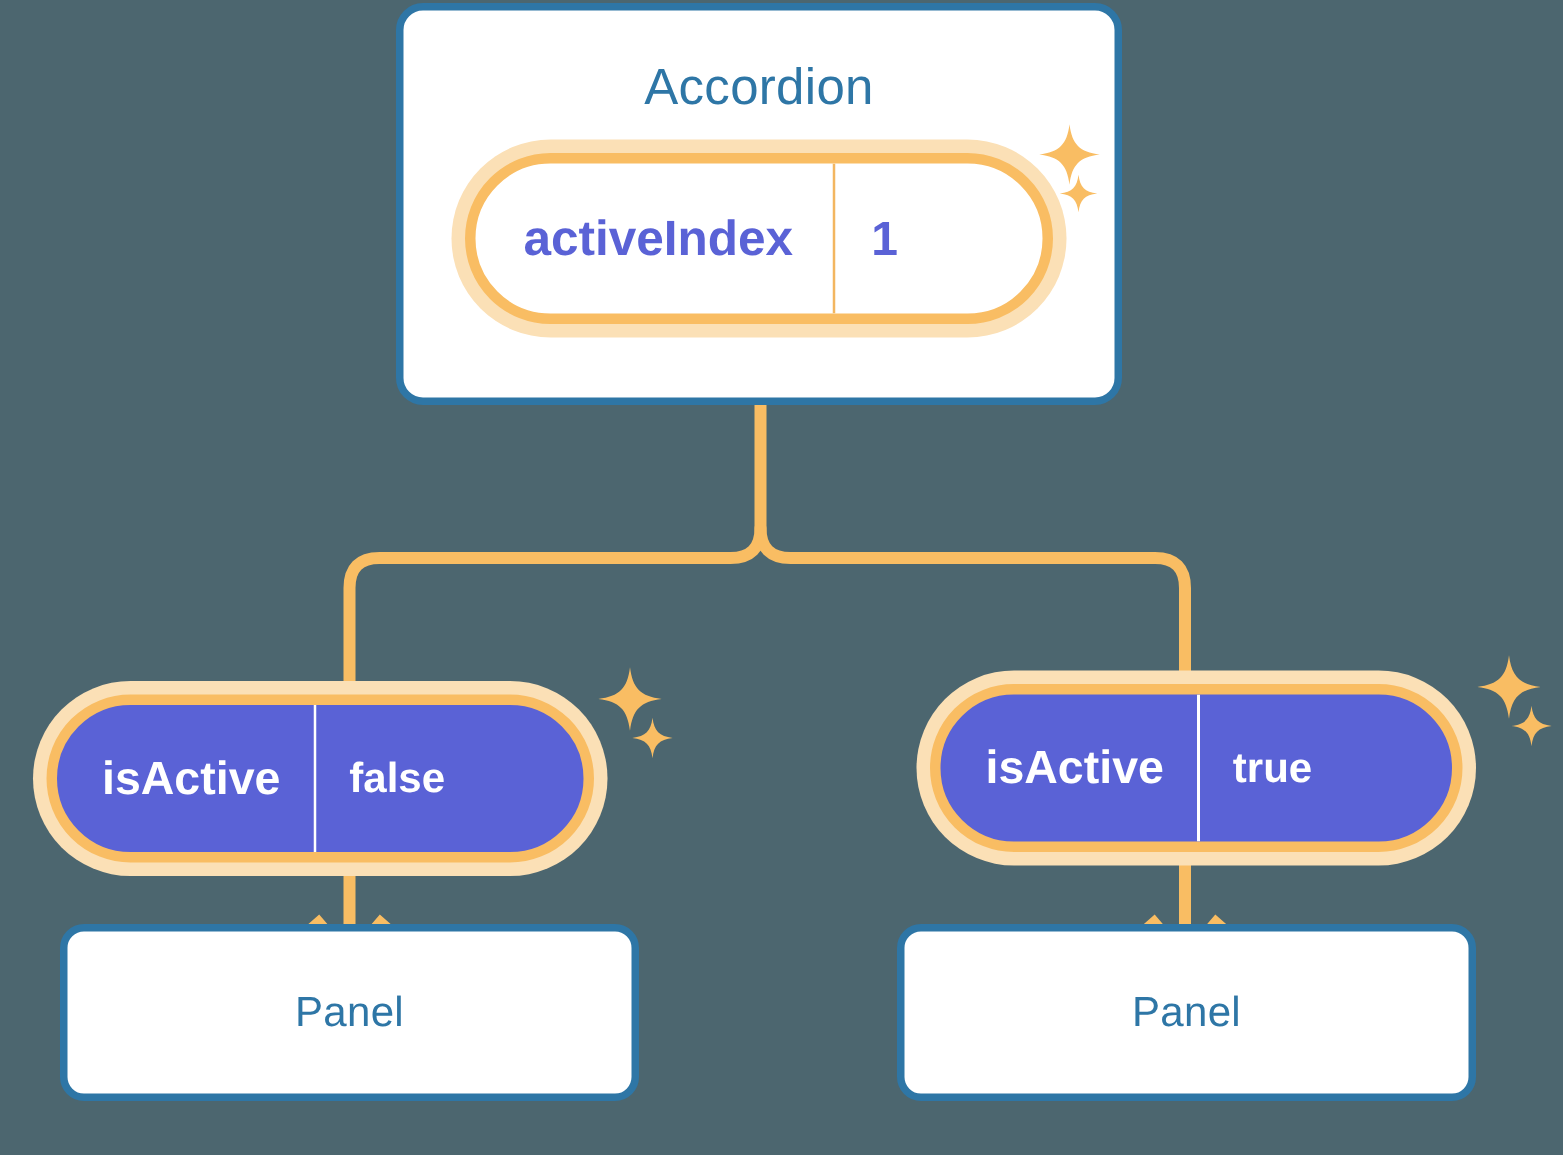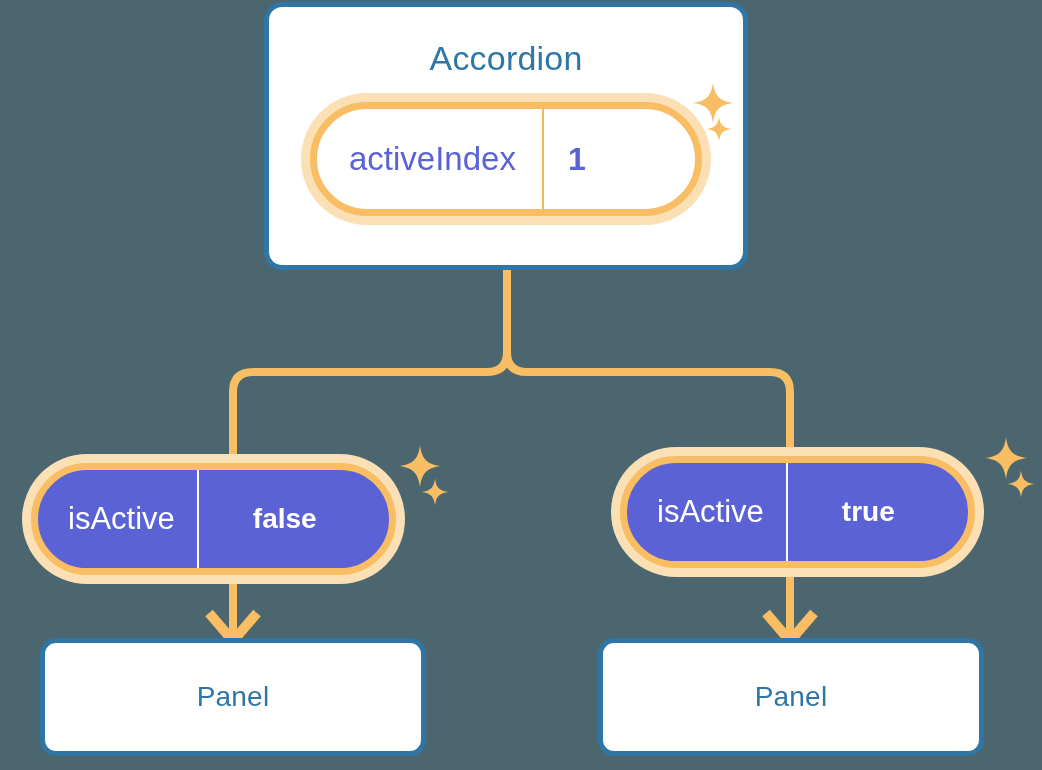--- a/index.html
+++ b/index.html
@@ -51,21 +51,21 @@
     width: 484px;
     height: 268px;
     border-radius: 18px;
   }
   #accordion-box .comp-title {
     font-size: 34px;
     margin-top: 32px;
   }
 
   .panel-box {
-    top: 638px;
+    top: 616px;
     width: 386px;
     height: 118px;
     display: flex;
     align-items: center;
     justify-content: center;
   }
   #panel-left  { left: 40px; }
   #panel-right { left: 598px; }
   .panel-box .comp-title { font-size: 28px; }
 
@@ -79,21 +79,21 @@
     border-radius: 999px;
     box-shadow: 0 0 0 9px #fbe0b6;
   }
   .pill .cell {
     display: flex;
     align-items: center;
     justify-content: center;
     white-space: nowrap;
     box-sizing: border-box;
   }
-  .pill .cell-key   { font-weight: 400; text-align: center; }
+  .pill .cell-key   { font-weight: 700; text-align: center; }
   .pill .cell-value { font-weight: 700; }
 
   
   .pill.pill-white {
     background: #ffffff;
     border-radius: 999px;
   }
   .pill.pill-white .cell { color: #5a62d6; }
   .pill.pill-white .cell-key {
     font-size: 33px;
@@ -107,21 +107,21 @@
   }
 
   #pill-accordion {
     left: 310px;
     top: 102px;
     width: 392px;
     height: 114px;
   }
 
   
-  .pill.pill-purple { background: #5a62d6; gap: 32px; }
+  .pill.pill-purple { background: #5a62d6; }
   .pill.pill-purple .cell { color: #ffffff; }
   .pill.pill-purple .cell-key {
     font-size: 31px;
     padding: 0 22px 0 30px;
     border-right: 2px solid #ffffff;
     border-radius: 999px 0 0 999px;
   }
   .pill.pill-purple .cell-value {
     font-size: 28px;
     padding: 0 30px 0 22px;

